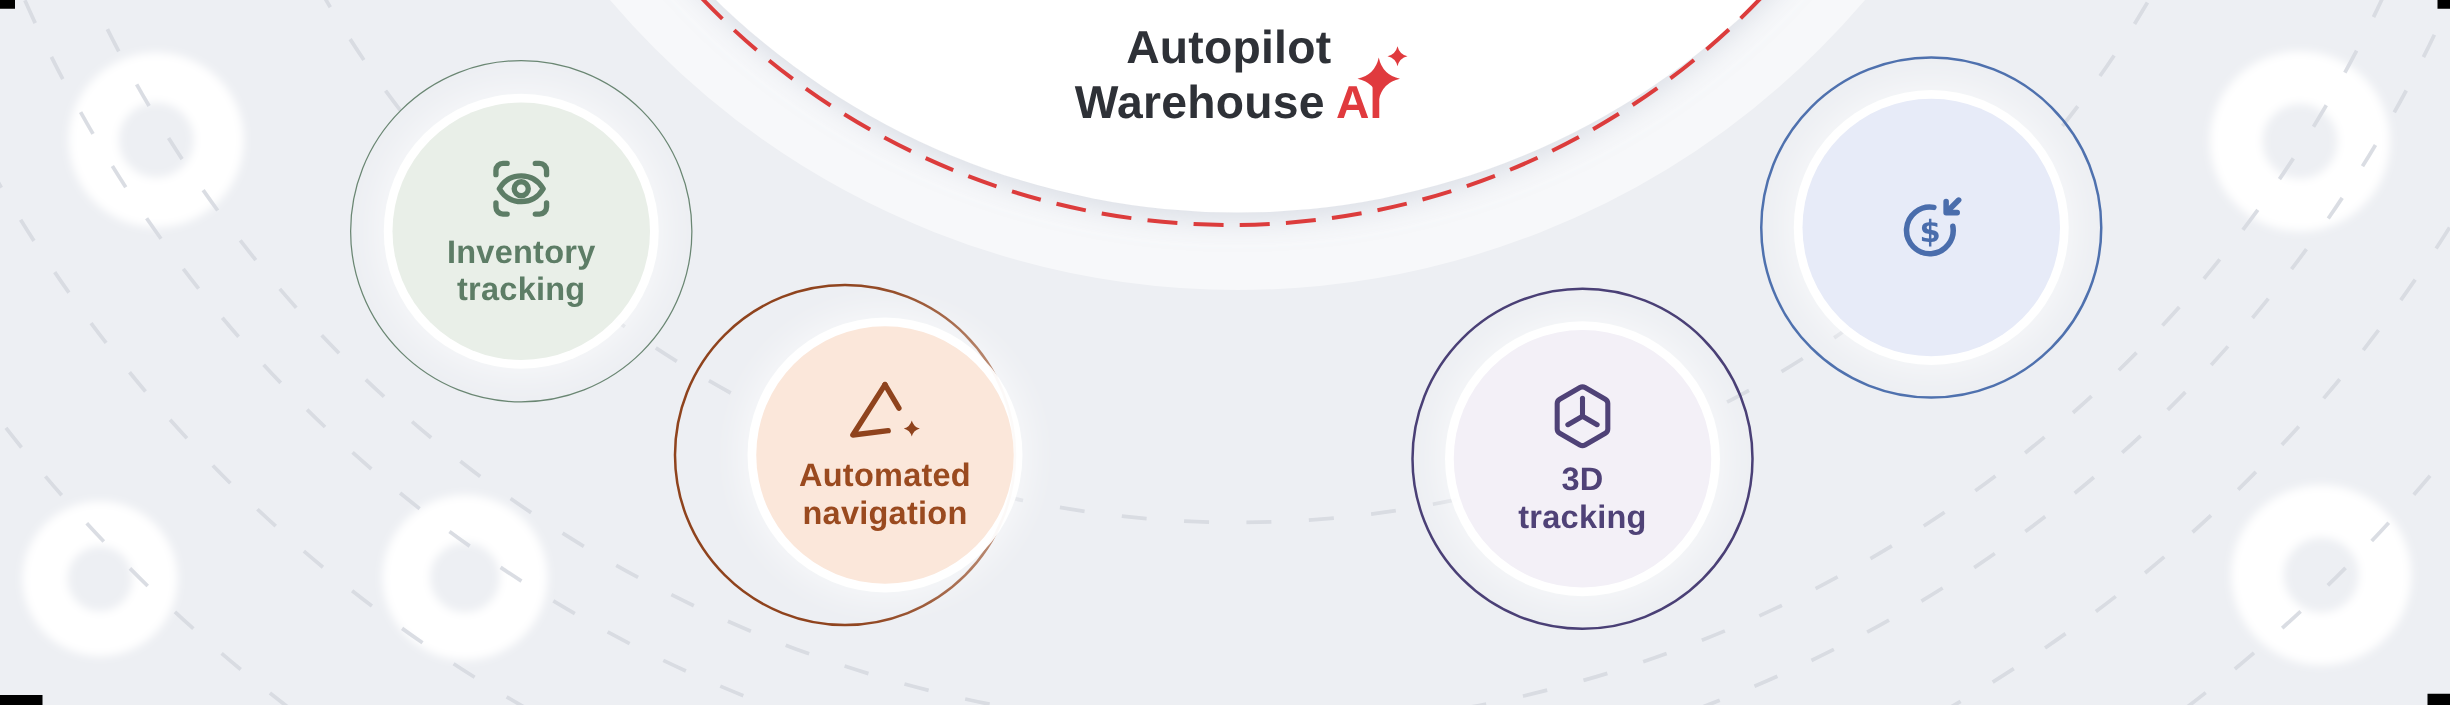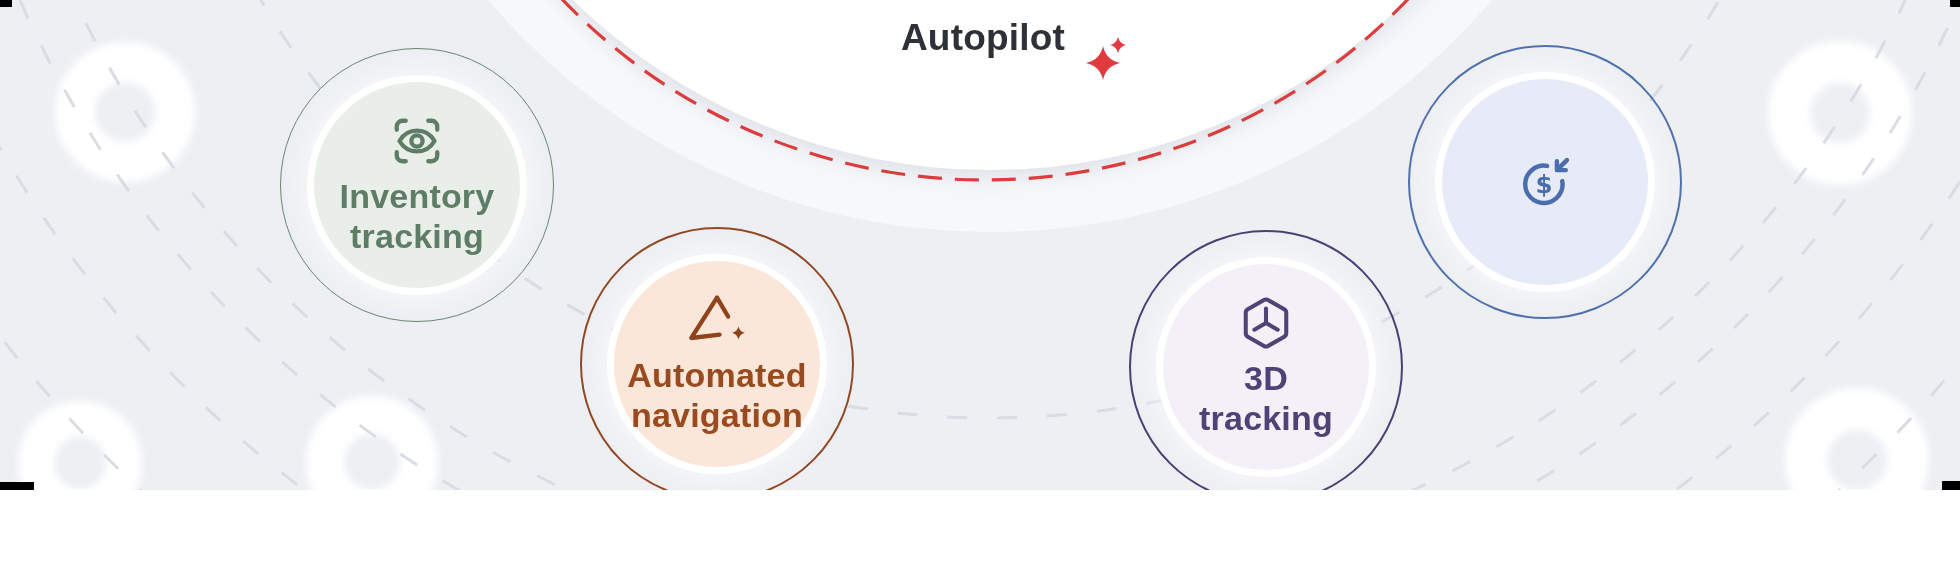--- a/index.html
+++ b/index.html
@@ -1,18 +1,18 @@
 <!DOCTYPE html>
 <html style="--bg: #edeff3; --title: #2e3137; --red: #e03a3e; --dash-gray: #d7dae1; --hub-white: #ffffff; --green-ring: #66836f; --green-fill: #e9efe8; --green-text: #5d7d66; --rust-ring: #8f431d; --rust-fill: #fbe7da; --rust-text: #9a4a1f; --purple-ring: #453a72; --purple-fill: #f3f0f7; --purple-text: #4f4277; --blue-ring: #4a6dac; --blue-fill: #e7ebf8; --blue-text: #3a66ad;"><head>
 <meta charset="utf-8">
 <style>
   html,body{margin:0;padding:0;}
   .stage{
     position:relative;
-    width:1960px;height:490px;
+    width:1960px;height:564px;
     overflow:hidden;
     background:var(--bg,#edeff3);
     font-family:"Liberation Sans","DejaVu Sans",sans-serif;
   }
   .bg-svg{position:absolute;left:0;top:0;}
   
   .hub-title{
     position:absolute;left:983px;top:16px;transform:translateX(-50%);
     text-align:center;font-size:37px;font-weight:600;line-height:1.18;
     color:var(--title,#2e3137);letter-spacing:.2px;white-space:nowrap;z-index:6;
@@ -25,29 +25,29 @@
     border:2px solid var(--ring);box-sizing:border-box;
     display:flex;align-items:center;justify-content:center;z-index:5;
   }
   .feature .disc{
     width:206px;height:206px;border-radius:50%;
     background:var(--fill);
     box-shadow:0 0 0 7px rgba(255,255,255,.95), 0 0 28px 12px rgba(255,255,255,.6);
     display:flex;flex-direction:column;align-items:center;justify-content:center;gap:9px;
   }
   .feature .label{
-    font-size:34px;font-weight:600;line-height:1.15;text-align:center;
+    font-size:26px;font-weight:600;line-height:1.15;text-align:center;
     white-space:pre-line;color:var(--text);letter-spacing:.2px;
   }
   .f-green { --ring:var(--green-ring);  --fill:var(--green-fill);  --text:var(--green-text);  border-width:1.6px;}
   .f-rust  { --ring:var(--rust-ring);   --fill:var(--rust-fill);   --text:var(--rust-text);}
   .f-purple{ --ring:var(--purple-ring); --fill:var(--purple-fill); --text:var(--purple-text);}
   .f-blue  { --ring:var(--blue-ring);   --fill:var(--blue-fill);   --text:var(--blue-text);}
   .pos-inventory{left:280px;top:48px;}
-  .pos-navigation{left:580px;top:227px;}
+  .pos-navigation{left:539px;top:227px;justify-content:flex-end;}
   .pos-mapping{left:1129px;top:230px;}
   .pos-sensors{left:1408px;top:45px;}
   
   .corner-mark{position:absolute;background:#000;z-index:9;}
   .cm-tl{left:0;top:0;width:12px;height:7px;}
   .cm-tr{right:0;top:0;width:10px;height:7px;}
   .cm-bl{left:0;bottom:0;width:34px;height:8px;}
   .cm-br{right:0;bottom:0;width:18px;height:9px;}
 </style>
 </head>
@@ -82,20 +82,21 @@
     </g>
 
     <circle cx="990" cy="-427" r="628" fill="none" stroke="rgba(255,255,255,0.55)" stroke-width="62"></circle>
     <circle cx="990" cy="-427" r="597" fill="#ffffff" filter="url(#hubshadow)"></circle>
 
     <circle cx="985" cy="-405" r="585" fill="none" stroke="#dc3c3c" stroke-width="3.2" stroke-dasharray="24 13"></circle>
   </svg>
 
   <div class="hub-title">
     <div>Autopilot</div>
+    <div><span>Warehouse</span><span class="ai">AI</span></div>
   </div>
 
   <svg class="sparkle-wrap" width="56" height="60" viewBox="0 0 56 60" fill="#e03a3e">
     <path d="M23 14 Q26 28 40 31 Q26 34 23 48 Q20 34 6 31 Q20 28 23 14 Z"></path>
     <path d="M38 5 Q39.5 11.5 46 13 Q39.5 14.5 38 21 Q36.5 14.5 30 13 Q36.5 11.5 38 5 Z"></path>
   </svg>
 
   <div class="feature f-green pos-inventory">
     <div class="disc">
       <svg width="54" height="54" viewBox="0 0 24 24" fill="none" stroke="#5d7d66" stroke-width="1.9" stroke-linecap="round" stroke-linejoin="round">

